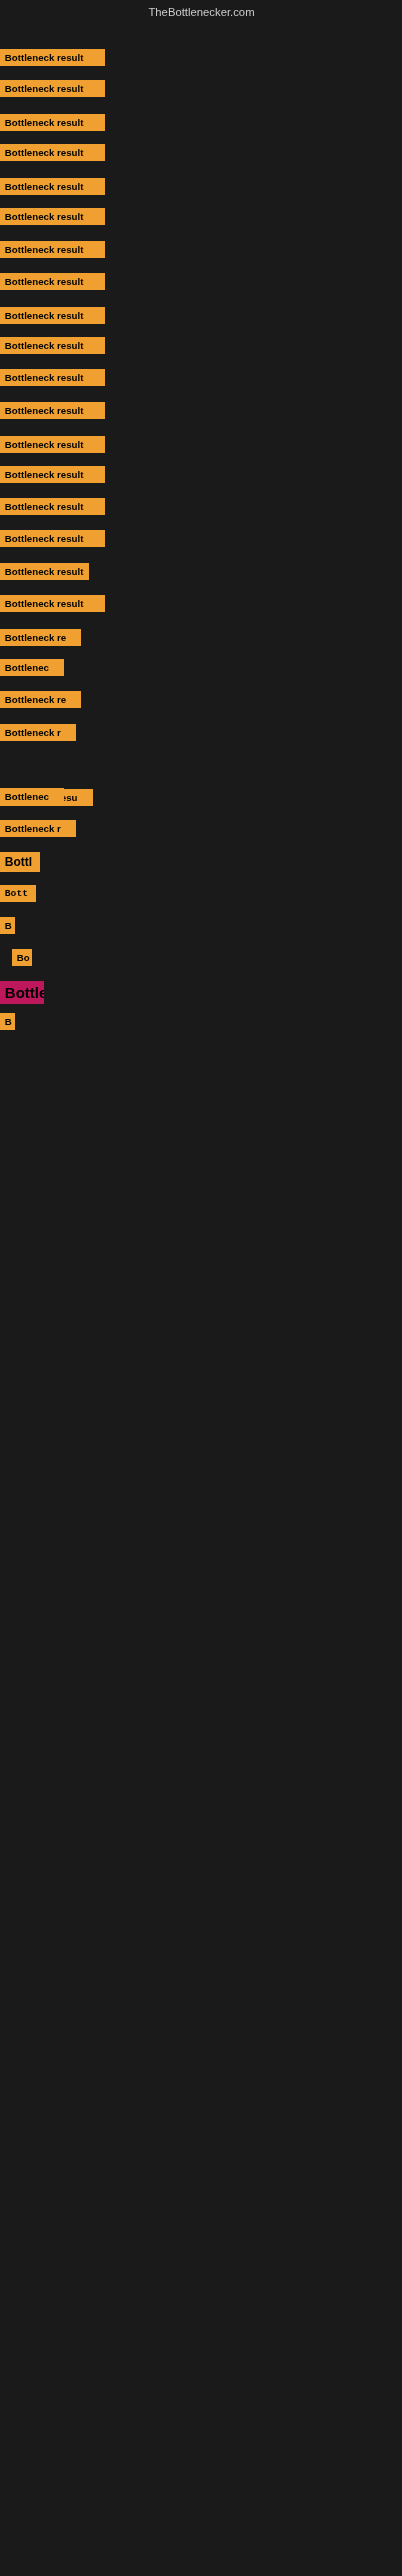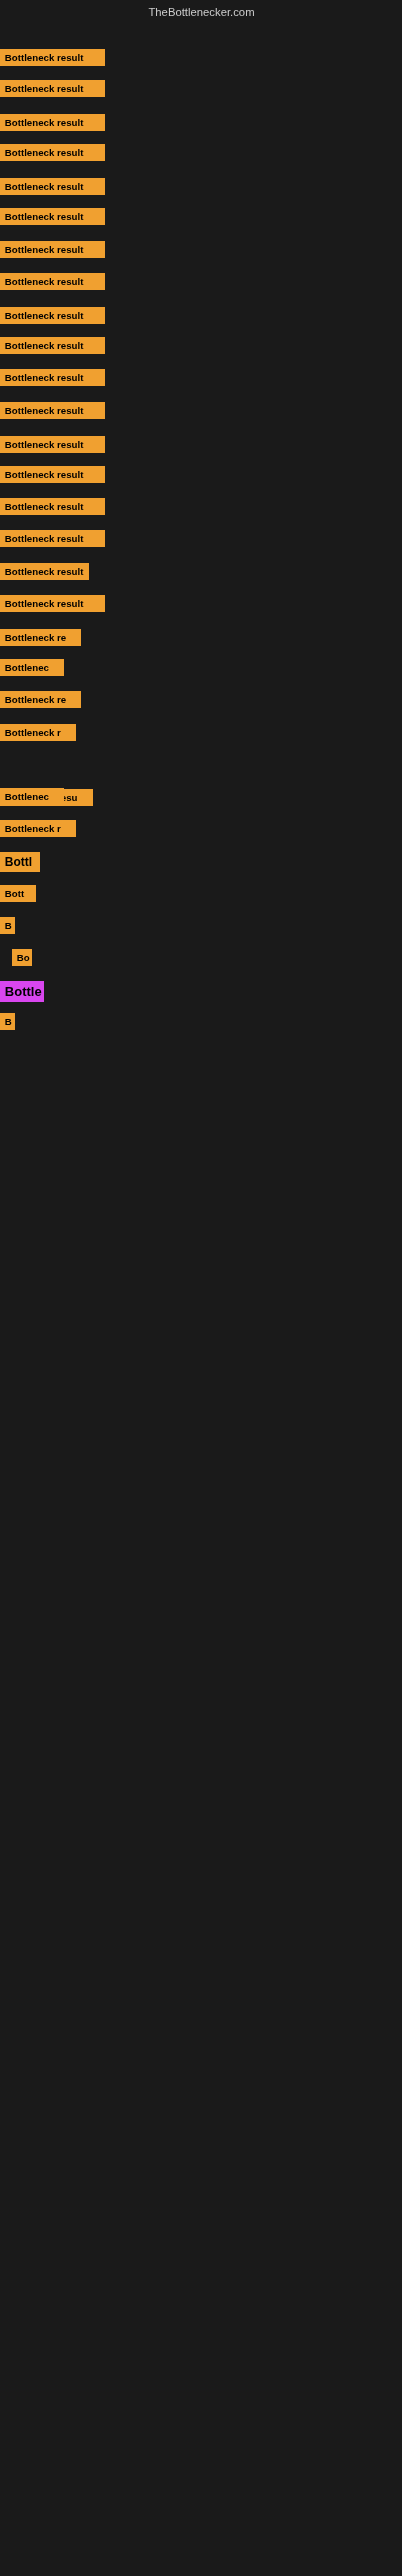--- a/index.html
+++ b/index.html
@@ -102,28 +102,28 @@
     <div style="position: absolute; top: 755px; left: 0px; display: flex; align-items: center;">
       <div style="background-color: rgb(240, 160, 48); color: rgb(0, 0, 0); font-size: 9.7px; font-weight: bold; padding: 3.2px 4.8px; white-space: nowrap; overflow: hidden; max-width: 64px; width: 64px;">Bottlenec</div>
     </div>
     <div style="position: absolute; top: 787px; left: 0px; display: flex; align-items: center;">
       <div style="background-color: rgb(240, 160, 48); color: rgb(0, 0, 0); font-size: 9.7px; font-weight: bold; padding: 3.2px 4.8px; white-space: nowrap; overflow: hidden; max-width: 76px; width: 76px;">Bottleneck r</div>
     </div>
     <div style="position: absolute; top: 819px; left: 0px; display: flex; align-items: center;">
       <div style="background-color: rgb(240, 160, 48); color: rgb(0, 0, 0); font-size: 12px; font-weight: bold; padding: 3.2px 4.8px; white-space: nowrap; overflow: hidden; max-width: 40px; width: 40px;">Bottl</div>
     </div>
     <div style="position: absolute; top: 852px; left: 0px; display: flex; align-items: center;">
-      <div style="background-color: rgb(240, 160, 48); color: rgb(0, 0, 0); font-size: 9.7px; font-weight: bold; padding: 3.2px 4.8px; white-space: nowrap; overflow: hidden; max-width: 36px; width: 36px;">Bott</div>
+      <div style="background-color: rgb(240, 160, 48); color: rgb(0, 0, 0); font-size: 9.7px; font-weight: bold; padding: 3.2px 4.8px; white-space: nowrap; overflow: hidden; max-width: 36px; width: 36px; font-family: Liberation Mono, monospace;">Bott</div>
     </div>
     <div style="position: absolute; top: 884px; left: 0px; display: flex; align-items: center;">
       <div style="background-color: rgb(240, 160, 48); color: rgb(0, 0, 0); font-size: 9.7px; font-weight: bold; padding: 3.2px 4.8px; white-space: nowrap; overflow: hidden; max-width: 14.5px; width: 14.5px;">B</div>
     </div>
     <div style="position: absolute; top: 916px; left: 12px; display: flex; align-items: center;">
       <div style="background-color: rgb(240, 160, 48); color: rgb(0, 0, 0); font-size: 9.7px; font-weight: bold; padding: 3.2px 4.8px; white-space: nowrap; overflow: hidden; max-width: 20px; width: 20px;">Bo</div>
     </div>
     <div style="position: absolute; top: 948px; left: 0px; display: flex; align-items: center;">
-      <div style="background-color: #d946ef; color: rgb(0, 0, 0); font-size: 13px; font-weight: bold; padding: 3.2px 4.8px; white-space: nowrap; overflow: hidden; max-width: 44px; width: 65px;">Bottle</div>
+      <div style="background-color: #be185d; color: rgb(0, 0, 0); font-size: 15px; font-weight: bold; padding: 3.2px 4.8px; white-space: nowrap; overflow: hidden; max-width: 44px; width: 65px;">Bottle</div>
     </div>
     <div style="position: absolute; top: 980px; left: 0px; display: flex; align-items: center;">
       <div style="background-color: rgb(240, 160, 48); color: rgb(0, 0, 0); font-size: 9.7px; font-weight: bold; padding: 3.2px 4.8px; white-space: nowrap; overflow: hidden; max-width: 14.5px; width: 14.5px;">B</div>
     </div>
   </div>
 
 
 </body></html>

